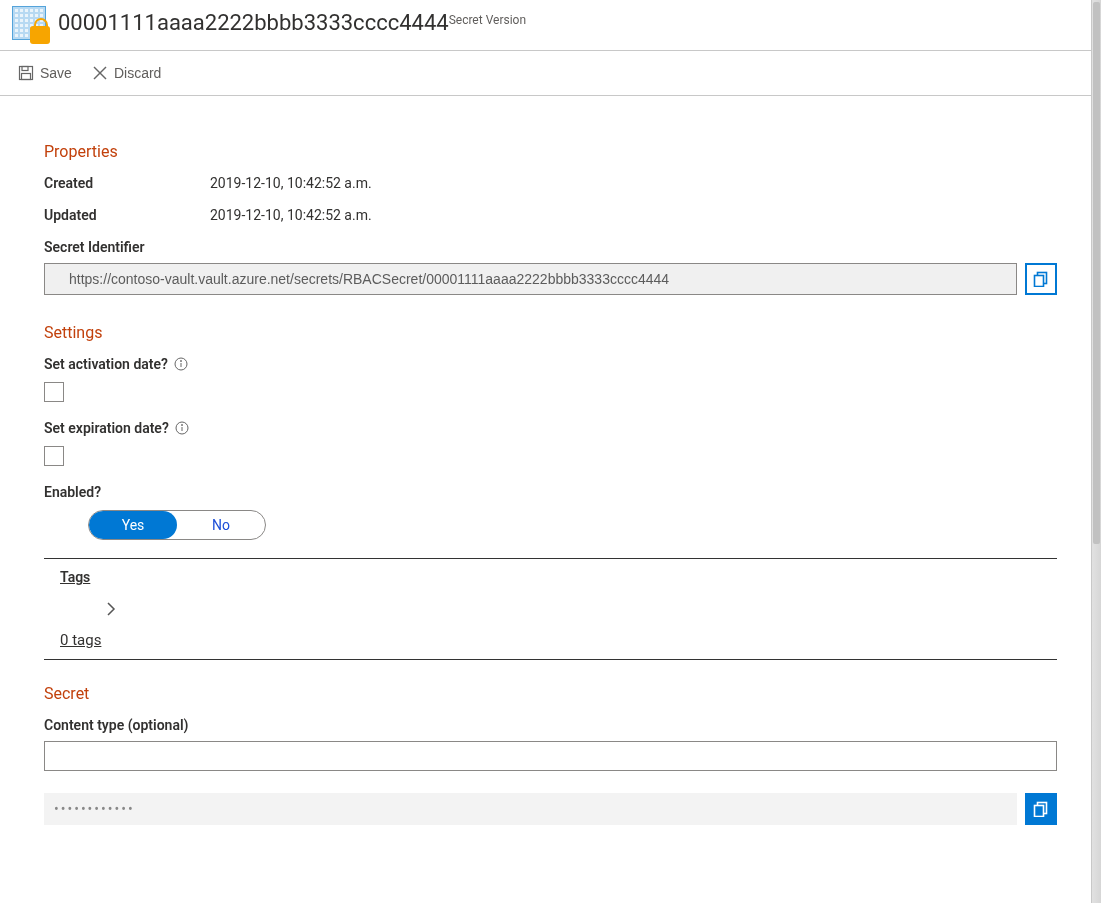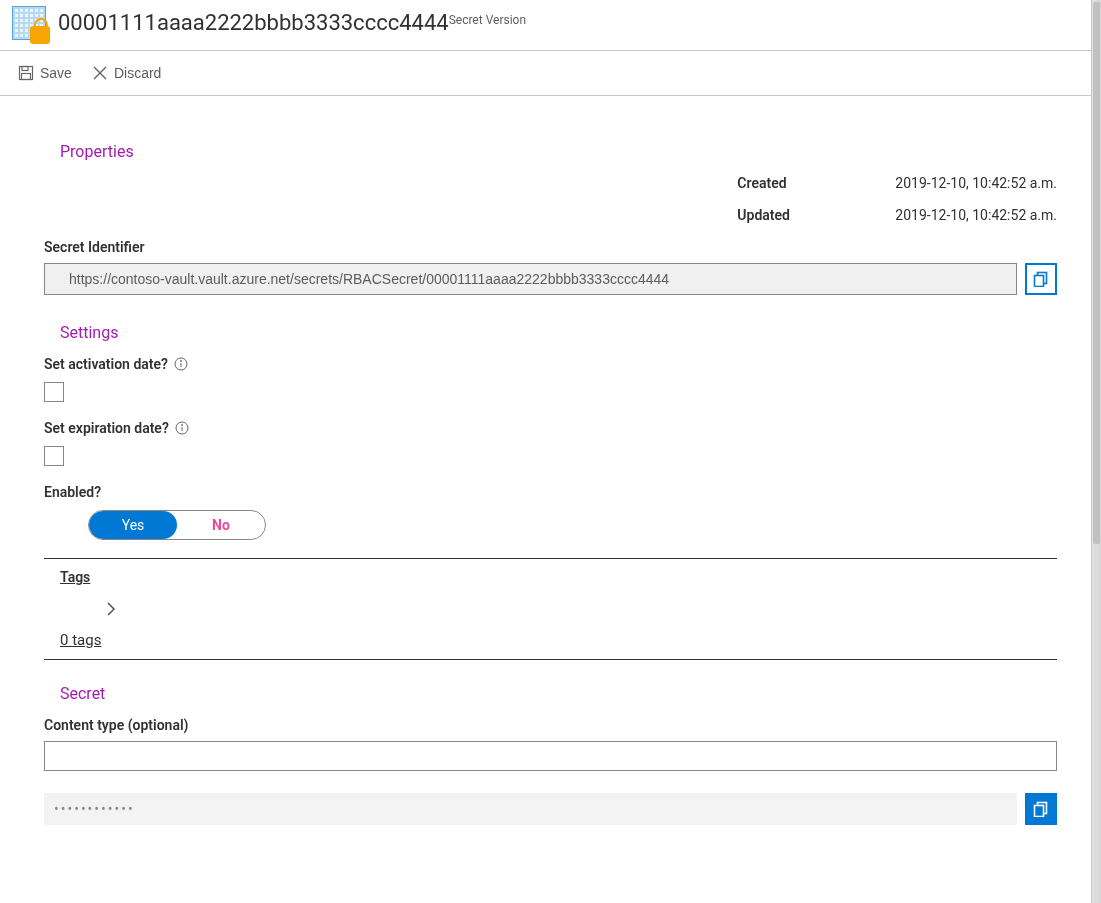--- a/index.html
+++ b/index.html
@@ -64,22 +64,22 @@
     border-bottom:1px solid var(--light-border);
   }
   .toolbar-btn{
     display:flex;align-items:center;gap:6px;
     color:var(--muted);font-size:14px;
     background:none;border:none;padding:4px 6px;cursor:pointer;
   }
   .toolbar-btn svg{width:16px;height:16px;}
   
   .main{padding:46px 44px 40px 44px;}
-  .section-title{font-size:16px;font-weight:400;color:#a21caf;margin-bottom:14px;margin-left:16px;}
-  .kv{display:flex;gap:28px;margin-bottom:16px;font-size:14px;justify-content:flex-end;}
+  .section-title{font-size:16px;font-weight:400;color:#c2410c;margin-bottom:14px;}
+  .kv{display:flex;gap:36px;margin-bottom:16px;font-size:14px;}
   .kv .k{font-weight:600;width:130px;}
   .kv .v{}
   .field-label{font-weight:600;font-size:14px;margin-bottom:8px;}
   .readonly-row{display:flex;align-items:stretch;gap:8px;margin-bottom:28px;}
   .readonly-input{
     flex:1;border:1px solid var(--border);background:var(--readonly-bg);
     padding:6px 24px;color:#5c5c5c;font-size:14px;height:32px;line-height:20px;
   }
   .copy-btn{
     width:32px;height:32px;border:2px solid var(--accent);background:#fff;
@@ -93,21 +93,21 @@
   .checkbox{
     width:20px;height:20px;border:1px solid var(--border);background:#fff;cursor:pointer;
   }
   .toggle{
     display:flex;width:178px;height:30px;border:1px solid var(--border);
     border-radius:15px;overflow:hidden;position:relative;
     margin-left:44px;
   }
   .toggle-opt{flex:1;display:flex;align-items:center;justify-content:center;font-size:14px;cursor:pointer;}
   .toggle-opt.on{background:var(--accent);color:#fff;border-radius:15px;margin:0;}
-  .toggle-opt.off{color:#ec4899;font-weight:bold;}
+  .toggle-opt.off{color:#1d4ed8;}
   .tags-row{
     display:flex;align-items:center;justify-content:flex-start;
     padding:10px 0 10px 16px;cursor:pointer;
     border-top:1px solid #333;border-bottom:1px solid #333;text-decoration:underline;
   }
   .tags-left{display:flex;flex-direction:column;gap:6px;}
   .tags-title{font-weight:600;font-size:14px;}
   .tags-count{font-size:15px;margin-top:40px;}
   .chevron{width:20px;height:20px;color:#555;}
   .secret-section{margin-top:24px;}

